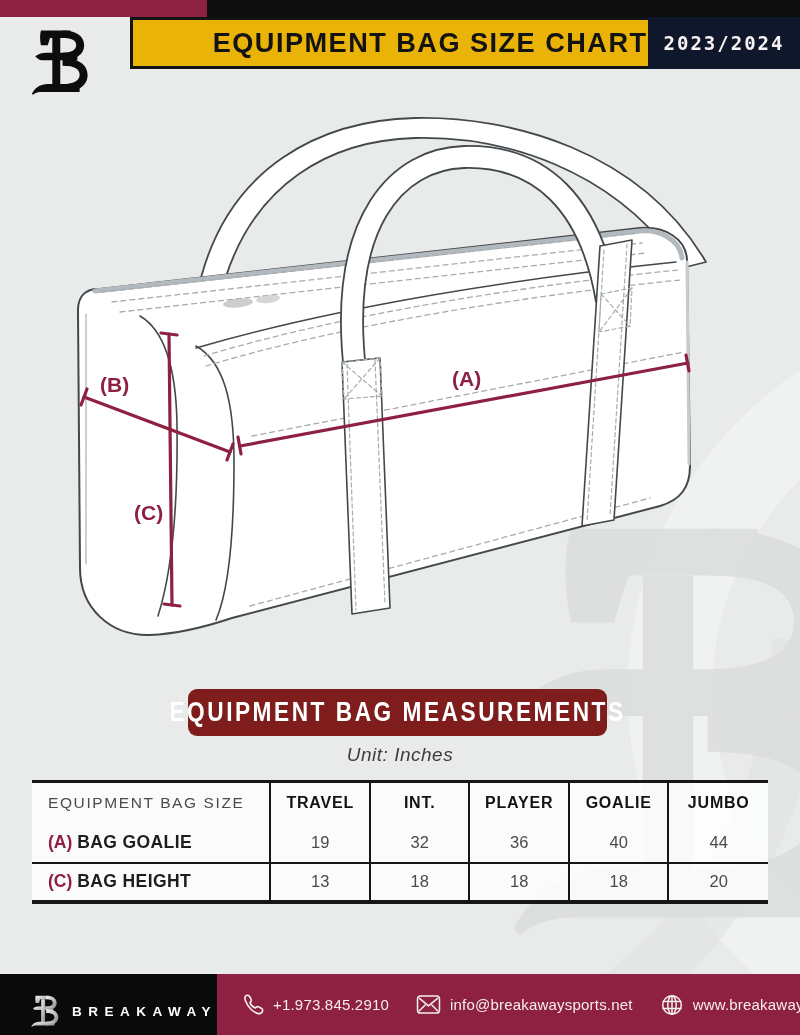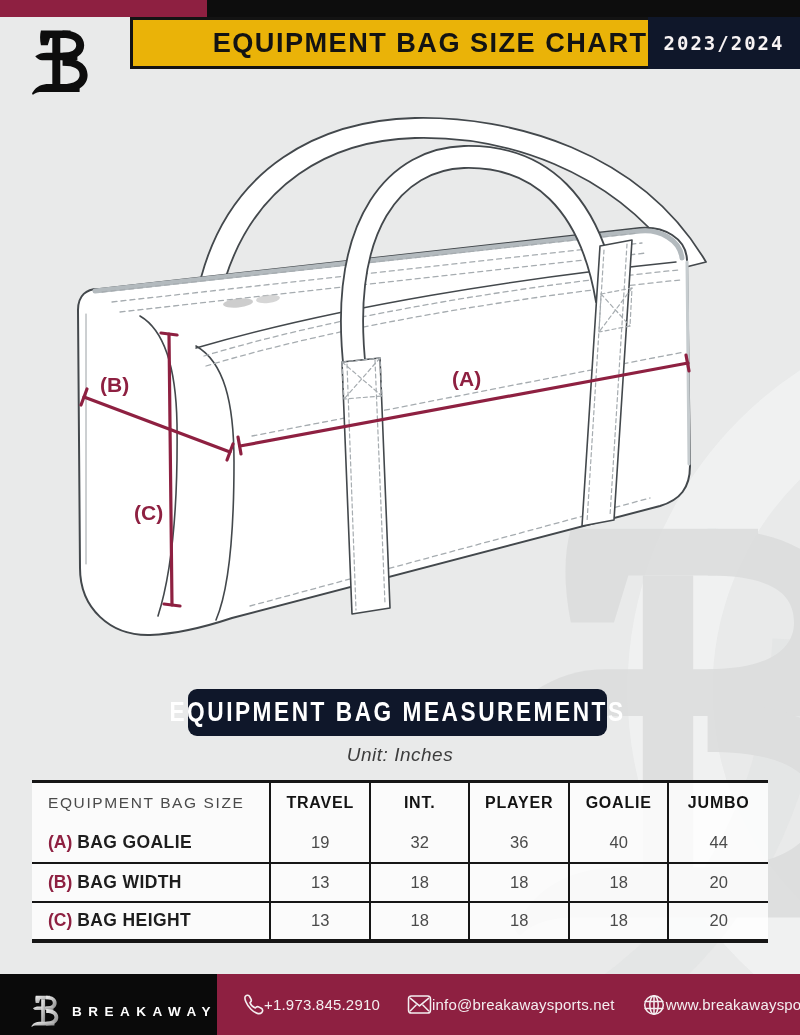--- a/index.html
+++ b/index.html
@@ -29,21 +29,21 @@
     display:flex;align-items:center;justify-content:center;
   }
   .year-box span{
     font-family:"DejaVu Sans Mono",monospace;font-weight:bold;
     font-size:19px;letter-spacing:2px;color:#f7f3f4;white-space:nowrap;
   }
   .header-logo{left:25px;top:26px;}
 
   
   .banner{
-    left:188px;top:689px;width:419px;height:47px;background:#0f172a;border-radius:9px;
+    left:188px;top:689px;width:419px;height:47px;background:#7f1d1d;border-radius:9px;
     display:flex;align-items:center;justify-content:center;
   }
   .banner span{
     color:#fff;font-weight:bold;font-size:27px;letter-spacing:3px;
     white-space:nowrap;transform:scaleX(.84);
   }
   .unit-note{
     left:0;top:744px;width:800px;text-align:center;
     font-style:italic;font-size:19px;letter-spacing:.5px;color:#3d3d3d;
   }
@@ -71,21 +71,21 @@
   td.c-label .lbl{color:#1d1d1d;font-weight:bold;letter-spacing:.4px;}
   td.c-val{text-align:center;font-size:16.5px;color:#4a4a4a;}
 
   
   .footer-black{left:0;top:974px;width:217px;height:74px;background:#0a0a0a;
     display:flex;align-items:center;}
   .footer-maroon{left:217px;top:974px;width:583px;height:61px;background:#8e2041;
     display:flex;align-items:center;gap:27px;padding-left:24px;box-sizing:border-box;}
   .footer-logo{margin-left:28px;}
   .brand-name{color:#fdfdfd;font-size:13.5px;font-weight:bold;letter-spacing:6.5px;margin-left:12px;white-space:nowrap;}
-  .contact{display:flex;align-items:center;color:#f4eef0;font-size:15px;letter-spacing:.2px;white-space:nowrap;}
+  .contact{display:flex;align-items:center;gap:9px;color:#f4eef0;font-size:15px;letter-spacing:.2px;white-space:nowrap;}
 </style>
 </head>
 <body>
 
 <svg class="abs" aria-hidden="true" style="left:0;top:0;z-index:0" width="800" height="1035" viewBox="0 0 800 1035">
   <defs>
     <symbol id="bwB" viewBox="0 0 116 130">
       <path d="M28,8 H80 V21 H44 L40,34 H28 C26,24 26,15 28,8 Z"></path>
       <path d="M66,8 C90,8 104,18 104,34 C104,50 90,60 66,60 L66,47 C82,47 90,42 90,34 C90,25 82,21 66,21 Z"></path>
       <path d="M18,53 C24,49 30,47 38,47 L92,47 V60 H30 C25,60 21,57 18,53 Z"></path>
@@ -219,28 +219,20 @@
       </tr>
     </thead>
     <tbody>
       <tr>
         <td class="c-label"><span class="key">(A)</span> <span class="lbl">BAG GOALIE</span></td>
         <td class="c-val">19</td>
         <td class="c-val">32</td>
         <td class="c-val">36</td>
         <td class="c-val">40</td>
         <td class="c-val">44</td>
-      </tr>
-      <tr>
-        <td class="c-label"><span class="key">(B)</span> <span class="lbl">BAG WIDTH</span></td>
-        <td class="c-val">13</td>
-        <td class="c-val">18</td>
-        <td class="c-val">18</td>
-        <td class="c-val">18</td>
-        <td class="c-val">20</td>
       </tr>
       <tr>
         <td class="c-label"><span class="key">(C)</span> <span class="lbl">BAG HEIGHT</span></td>
         <td class="c-val">13</td>
         <td class="c-val">18</td>
         <td class="c-val">18</td>
         <td class="c-val">18</td>
         <td class="c-val">20</td>
       </tr>
     </tbody>

